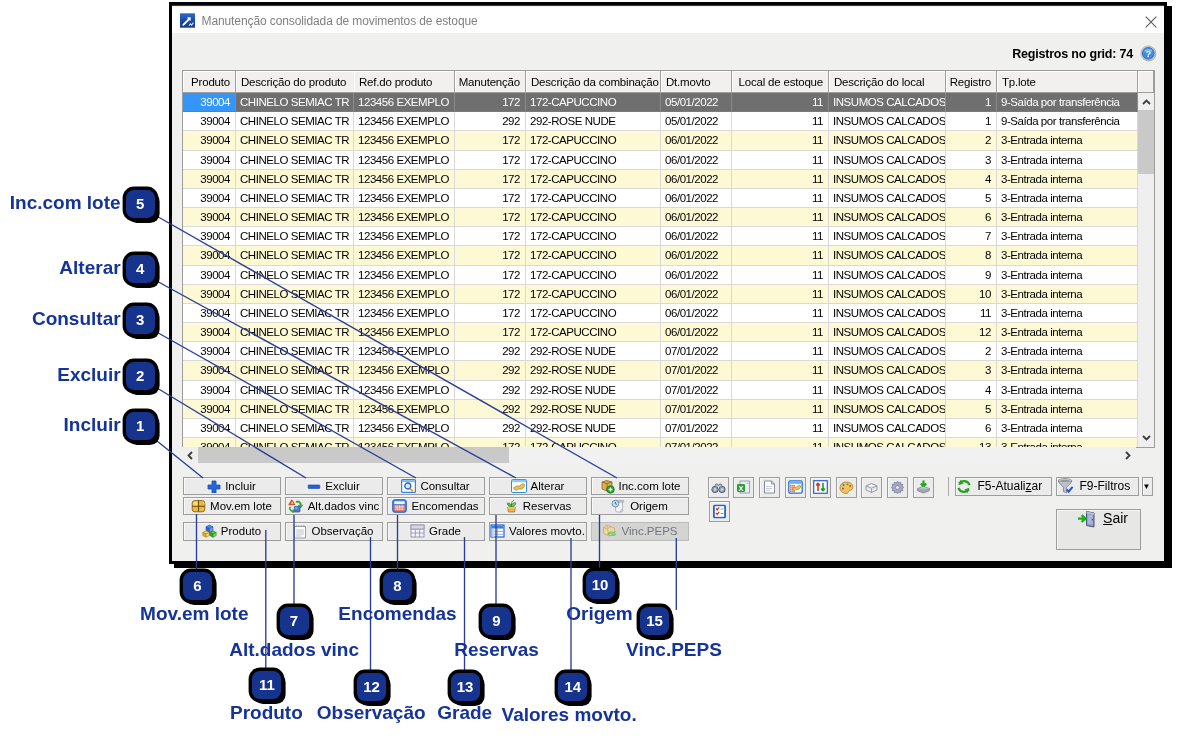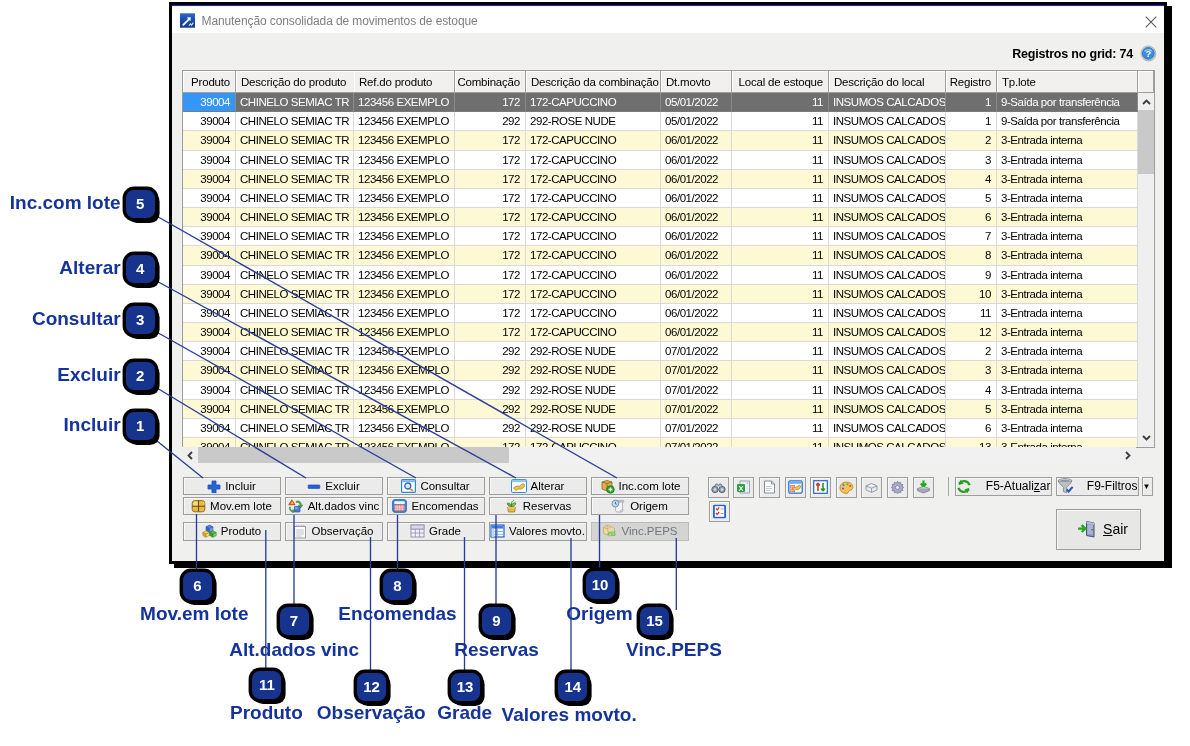--- a/index.html
+++ b/index.html
@@ -35,25 +35,25 @@
 .hsb .thumb{position:absolute;left:15px;top:0;width:312px;height:16px;background:#c9c9c9}
 .pbtn{position:absolute;box-sizing:border-box;border:1px solid #9d9d9d;background:#ebebeb;
  box-shadow:inset 1px 1px 0 #f8f8f8;display:flex;align-items:center;justify-content:center;
  font-size:11.5px;color:#000;gap:4px;white-space:nowrap}
 .pbtn svg{flex:none}
 .pbtn.dis{background:#d4d4d2;border-color:#bcbcbc;box-shadow:none;color:#70757e}
 .sbtn{position:absolute;width:21px;height:21px;box-sizing:border-box;border:1px solid #9d9d9d;
  background:#ebebeb;box-shadow:inset 1px 1px 0 #f8f8f8;display:flex;align-items:center;justify-content:center}
 .sep{position:absolute;width:1px;background:#a9a9a9}
 .fbtn{position:absolute;box-sizing:border-box;border:1px solid #9d9d9d;background:#ebebeb;
- box-shadow:inset 1px 1px 0 #f8f8f8;display:flex;align-items:center;justify-content:space-between;
+ box-shadow:inset 1px 1px 0 #f8f8f8;display:flex;align-items:center;justify-content:flex-start;
  font-size:12px;color:#000;gap:6px;white-space:nowrap}
 .sair{position:absolute;left:883.5px;top:503.5px;width:85px;height:41px;box-sizing:border-box;
  border:1px solid #9d9d9d;background:#e7e7e5;padding-left:9px;box-shadow:inset 1px 1px 0 #f8f8f8;display:flex;
- align-items:center;justify-content:center;font-size:14px;gap:7px}
+ align-items:flex-start;justify-content:center;font-size:14px;gap:7px}
 .badge{position:absolute;width:29px;height:28px;background:#16338e;border-radius:8px;
  box-shadow:0 0 0 3.4px #000,3px 3.5px 0 1.6px #000;color:#fff;font-size:15px;font-weight:bold;
  text-align:center;line-height:28px;z-index:30}
 .llab{position:absolute;right:1069.4px;font-size:19px;font-weight:bold;color:#14339b;
  white-space:nowrap;z-index:25}
 .blab{position:absolute;transform:translateX(-50%);font-size:19px;font-weight:bold;color:#14339b;
  white-space:nowrap;z-index:25}
 .lines{position:absolute;left:0;top:0;z-index:20;pointer-events:none}
 .u{text-decoration:underline}
 </style></head><body>
@@ -84,21 +84,21 @@
         <circle cx="8.3" cy="8.3" r="7.4" fill="#d2d2d2" stroke="#a8a8a8" stroke-width="0.7"></circle>
         <circle cx="8.3" cy="8.3" r="5.9" fill="#3b8ce8" stroke="#1c5fb0" stroke-width="0.7"></circle>
         <path d="M4.6 6.4 A4.4 3 0 0 1 12 6.1" stroke="#a6cef6" stroke-width="1.3" fill="none"></path>
         <text x="8.3" y="11.6" font-size="9.5" font-weight="bold" fill="#fff" text-anchor="middle" font-family="Liberation Sans">?</text>
       </svg></div>
 <div class="grid">
 <div class="ghdr">
 <div class="hcell hr" style="left:0px;width:53px">Produto</div>
 <div class="hcell hl" style="left:53px;width:138px">Descrição do produto</div>
 <div class="hcell hl" style="left:171px;width:101px">Ref.do produto</div>
-<div class="hcell hr" style="left:272px;width:71px">Combinação</div>
+<div class="hcell hr" style="left:272px;width:71px">Manutenção</div>
 <div class="hcell hl" style="left:343px;width:135px">Descrição da combinação</div>
 <div class="hcell hl" style="left:478px;width:71px">Dt.movto</div>
 <div class="hcell hr" style="left:549px;width:97px">Local de estoque</div>
 <div class="hcell hl" style="left:646px;width:117px">Descrição do local</div>
 <div class="hcell hr" style="left:763px;width:51px">Registro</div>
 <div class="hcell hl" style="left:814px;width:141px">Tp.lote</div>
 <div class="hcell" style="left:955px;width:16px"></div>
 </div>
 <div class="grows">
 <div class="row sel">

